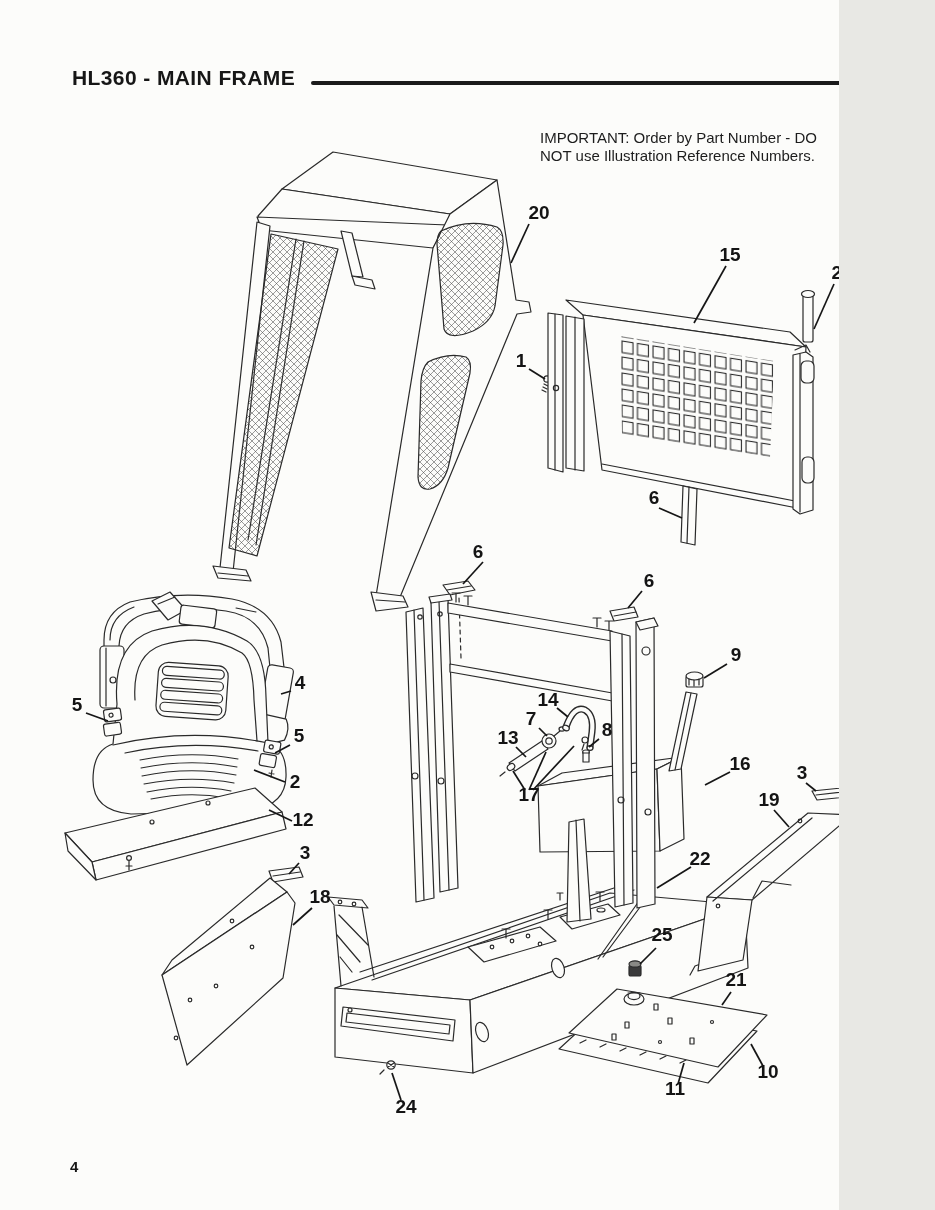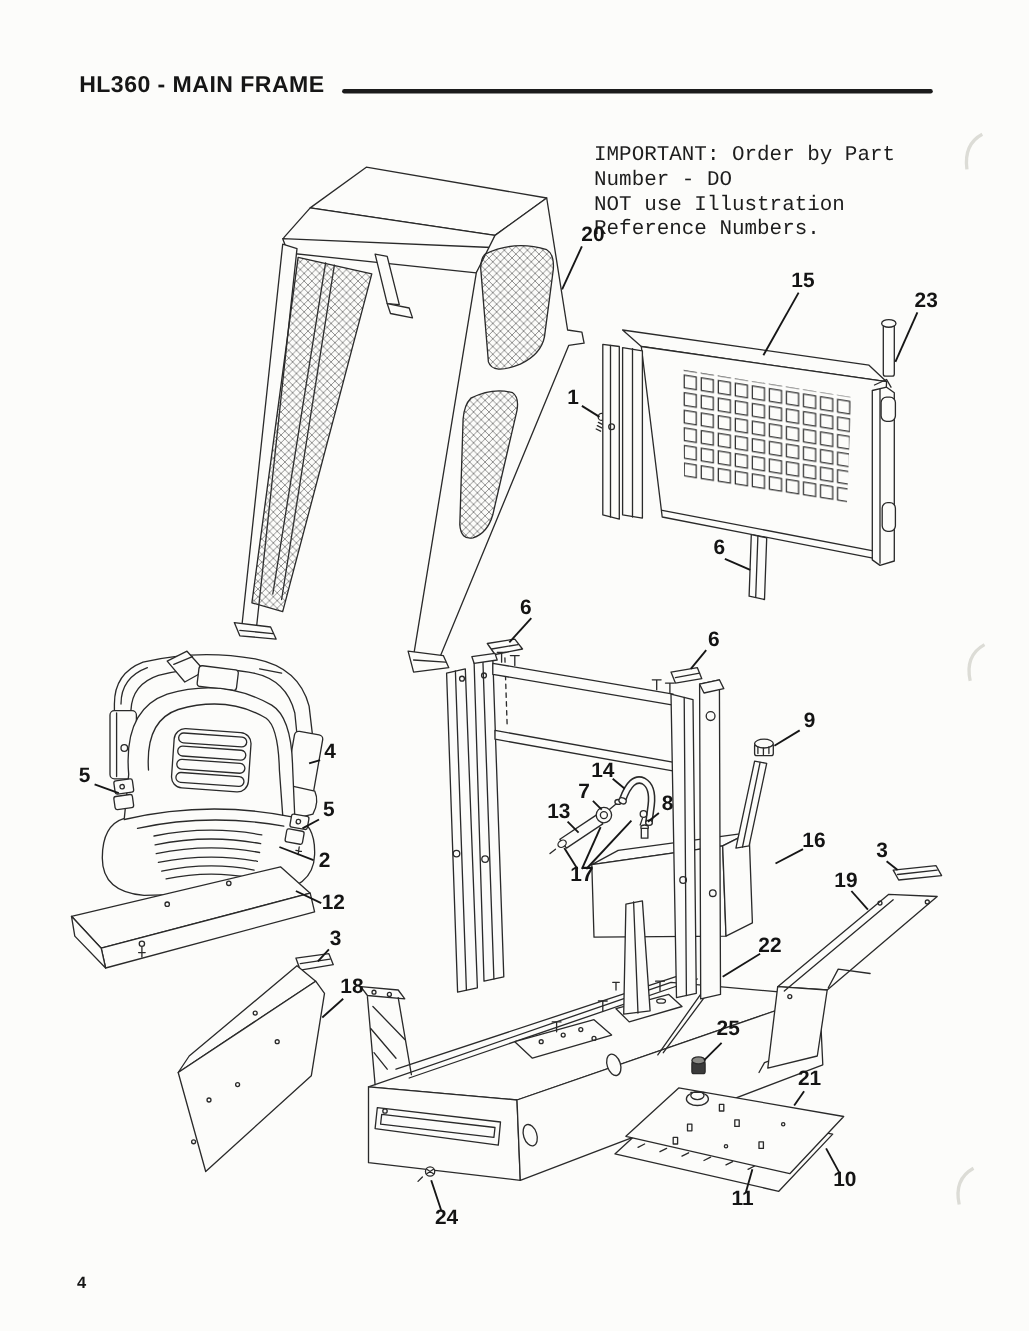--- a/index.html
+++ b/index.html
@@ -1,22 +1,22 @@
 <!DOCTYPE html>
 <html><head>
 <meta charset="utf-8">
 <style>
   html,body{margin:0;padding:0;background:#e8e8e4;}
-  .page{position:relative;width:935px;height:1210px;background:#fcfcfa;overflow:hidden;
+  .page{position:relative;width:839px;height:1210px;background:#fcfcfa;overflow:hidden;
         font-family:"Liberation Sans",sans-serif;color:#161616;}
   .hdr-title{position:absolute;left:72px;top:66px;font-size:21px;font-weight:bold;
              letter-spacing:.4px;white-space:nowrap;}
   .hdr-rule{position:absolute;left:311px;top:81px;width:537px;height:4px;background:#1b1b1b;border-radius:2px;}
-  .note{position:absolute;left:540px;top:129px;width:330px;font-family:Liberation Mono, monospace;
-        font-size:19px;line-height:1.2;color:#1d1d1d;}
+  .note{position:absolute;left:540px;top:129px;width:330px;font-family:Liberation Sans, sans-serif;
+        font-size:15px;line-height:1.2;color:#1d1d1d;}
   .pageno{position:absolute;left:70px;top:1158px;font-size:15px;font-weight:bold;}
   svg.diagram{position:absolute;left:0;top:0;width:935px;height:1210px;}
   .f{fill:#fcfcfa;}
   .dash{stroke-dasharray:4 4;}
   .leader{stroke:#161616;stroke-width:1.7;}
   .co{font-family:"Liberation Sans",sans-serif;font-size:19px;font-weight:bold;
       fill:#141414;text-anchor:middle;stroke:none;}
 </style>
 </head>
 <body>

